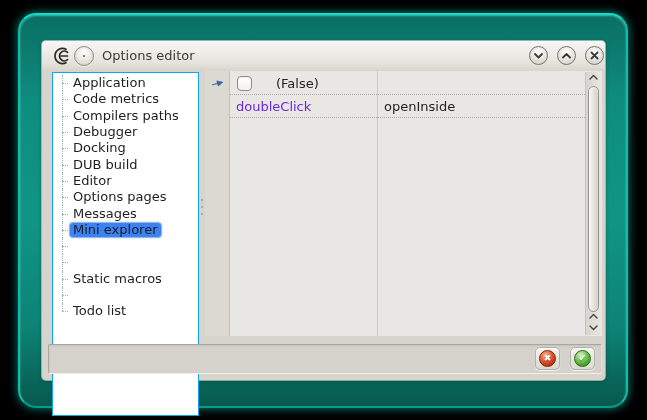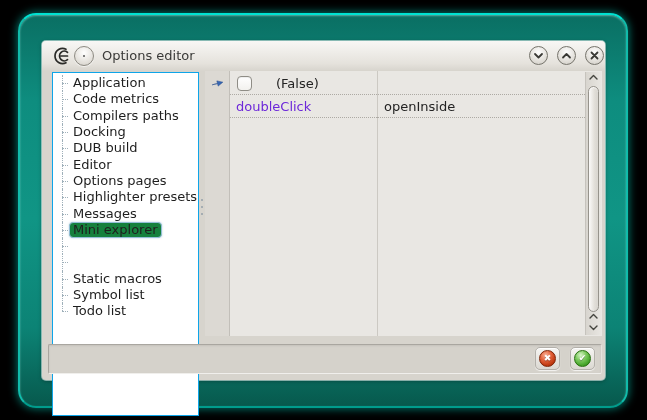--- a/index.html
+++ b/index.html
@@ -35,21 +35,21 @@
 
   
   .tree{position:absolute;left:10px;top:31px;width:147px;height:344px;background:#fff;
     border:1px solid #0ea5e9;padding:2px 0 0 3px;overflow:hidden;}
   .titem{display:flex;align-items:center;height:16.3px;font-size:13px;color:#1e1e1e;white-space:nowrap;}
   .tg{position:relative;flex:0 0 13px;width:13px;height:100%;}
   .tg::before{content:'';position:absolute;left:6px;top:0;bottom:0;border-left:1px dotted #9fb0ba;}
   .tg::after{content:'';position:absolute;left:6px;top:50%;width:6px;border-top:1px dotted #9fb0ba;}
   .titem.last .tg::before{bottom:50%;}
   .lbl{padding:0 3px;border:1px solid transparent;border-radius:4px;line-height:14px;}
-  .titem.selected .lbl{background:#15803d;border-color:#93bdd6;box-shadow:0 0 2px rgba(120,170,205,.6);}
+  .titem.selected .lbl{background:#3b82f6;border-color:#93bdd6;box-shadow:0 0 2px rgba(120,170,205,.6);}
 
   
   .splitter{position:absolute;left:158px;top:158px;width:4px;height:16px;display:flex;flex-direction:column;
     align-items:center;justify-content:space-between;}
   .splitter i{width:2px;height:2px;border-radius:50%;background:#94a1a9;}
 
   
   .grid{position:absolute;left:163px;top:30px;width:397px;height:265px;background:#e9e7e3;overflow:hidden;}
   .gutter{position:absolute;left:0;top:0;bottom:0;width:25px;background:#dcd9d3;border-right:1px solid #c2bfb9;}
   .colsep{position:absolute;top:0;bottom:0;width:1px;background:#ccc9c3;}
@@ -134,59 +134,58 @@
           <div class="titem">
             <span class="tg"></span>
             <span class="lbl">Code metrics</span>
           </div>
           <div class="titem">
             <span class="tg"></span>
             <span class="lbl">Compilers paths</span>
           </div>
           <div class="titem">
             <span class="tg"></span>
+            <span class="lbl">Debugger</span>
+          </div>
+          <div class="titem">
+            <span class="tg"></span>
             <span class="lbl">Docking</span>
           </div>
           <div class="titem">
             <span class="tg"></span>
             <span class="lbl">DUB build</span>
           </div>
           <div class="titem">
             <span class="tg"></span>
             <span class="lbl">Editor</span>
           </div>
           <div class="titem">
             <span class="tg"></span>
             <span class="lbl">Options pages</span>
           </div>
           <div class="titem">
             <span class="tg"></span>
-            <span class="lbl">Highlighter presets</span>
-          </div>
-          <div class="titem">
-            <span class="tg"></span>
             <span class="lbl">Messages</span>
           </div>
           <div class="titem selected">
             <span class="tg"></span>
             <span class="lbl">Mini explorer</span>
           </div>
           <div class="titem">
             <span class="tg"></span>
           </div>
           <div class="titem">
             <span class="tg"></span>
           </div>
           <div class="titem">
             <span class="tg"></span>
             <span class="lbl">Static macros</span>
           </div>
           <div class="titem">
             <span class="tg"></span>
-            <span class="lbl">Symbol list</span>
           </div>
           <div class="titem last">
             <span class="tg"></span>
             <span class="lbl">Todo list</span>
           </div>
         </div>
 
       <div class="splitter">
           <i></i>
           <i></i>

